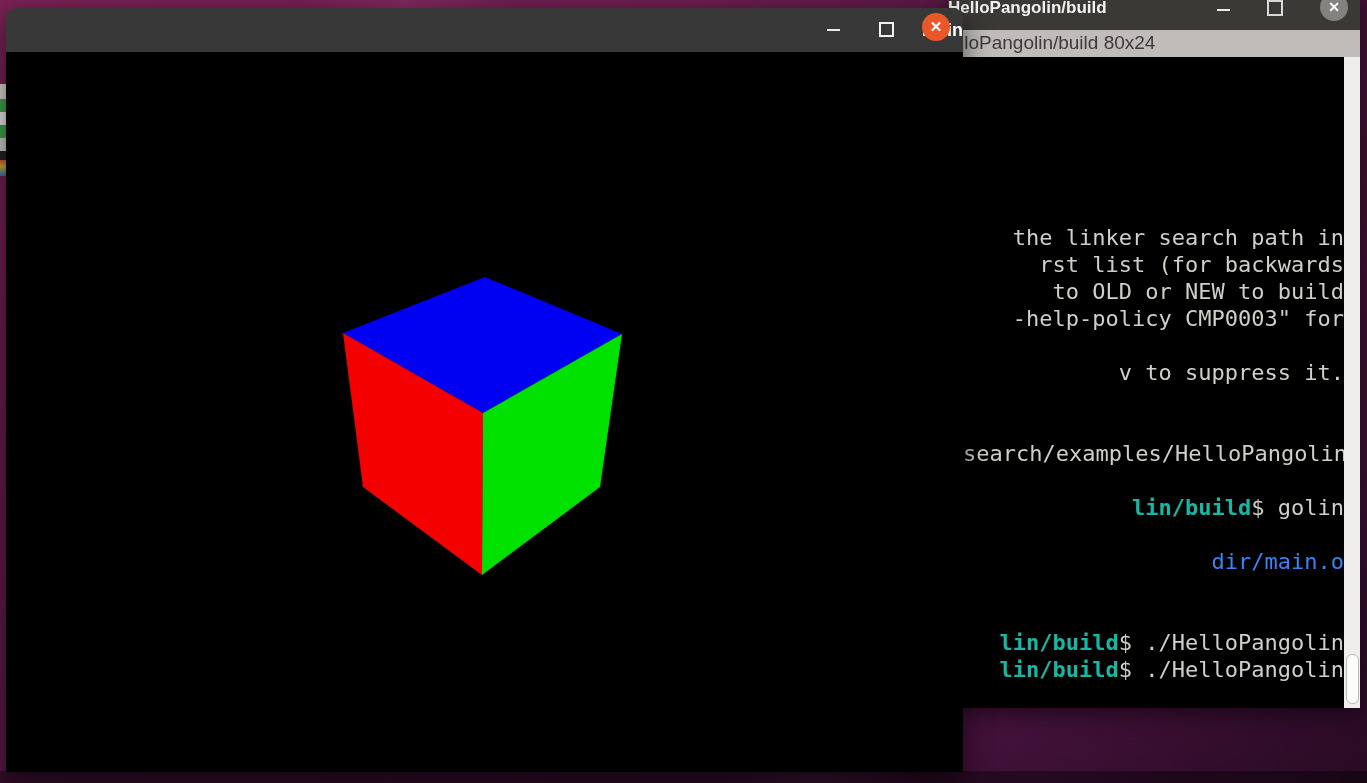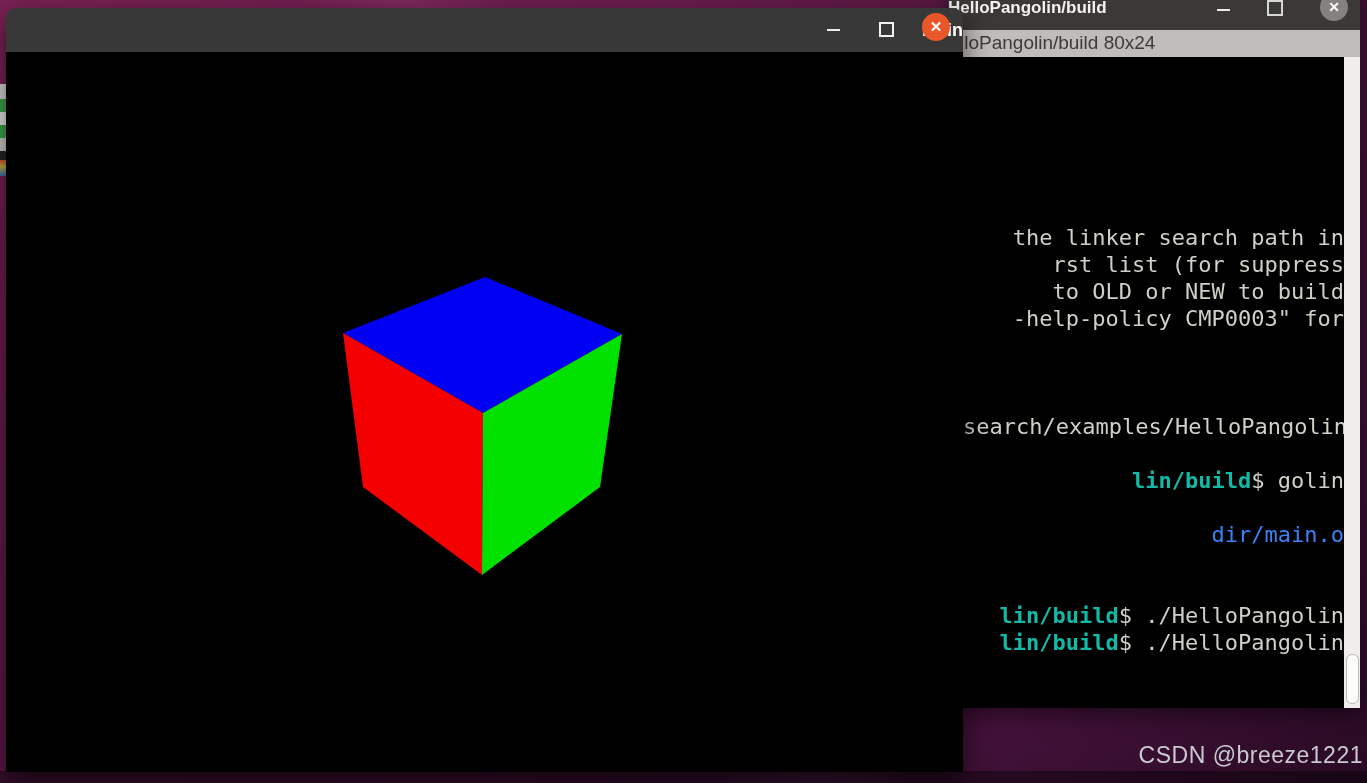--- a/index.html
+++ b/index.html
@@ -128,21 +128,20 @@
   <div class="dock-strip">
     <div class="sliver sl1"></div>
     <div class="sliver sl2"></div>
     <div class="sliver sl3"></div>
     <div class="sliver sl4"></div>
     <div class="sliver sl5"></div>
     <div class="sliver sl6"></div>
     <div class="sliver sl7"></div>
   </div>
 
-  <div class="watermark">CSDN @breeze1221</div>
 
   <div class="term-window">
     <div class="term-titlebar">
       <span class="term-title">HelloPangolin/build</span>
       <span class="term-btn tbtn-min">
           <span class="dash"></span>
         </span>
       <span class="term-btn tbtn-max">
           <span class="sq"></span>
         </span>
@@ -153,24 +152,25 @@
     </div>
     <div class="term-body">
       <div class="term-lines">
           <div class="term-line"></div>
           <div class="term-line"></div>
           <div class="term-line"></div>
           <div class="term-line"></div>
           <div class="term-line"></div>
           <div class="term-line"></div>
           <div class="term-line"><span class="seg-fg">the linker search path in</span></div>
-          <div class="term-line"><span class="seg-fg">rst list (for suppress</span></div>
+          <div class="term-line"><span class="seg-fg">rst list (for backwards</span></div>
           <div class="term-line"><span class="seg-fg"> to OLD or NEW to build</span></div>
           <div class="term-line"><span class="seg-fg">-help-policy CMP0003" for</span></div>
           <div class="term-line"></div>
+          <div class="term-line"><span class="seg-fg">v to suppress it.</span></div>
           <div class="term-line"></div>
           <div class="term-line"></div>
           <div class="term-line"><span class="seg-fg">search/examples/HelloPangolin</span></div>
           <div class="term-line"></div>
           <div class="term-line"><span class="seg-blue">lin/build</span><span class="seg-fg">$ golin</span></div>
           <div class="term-line"></div>
           <div class="term-line"><span class="seg-green">dir/main.o</span></div>
           <div class="term-line"></div>
           <div class="term-line"></div>
           <div class="term-line"><span class="seg-blue">lin/build</span><span class="seg-fg">$ ./HelloPangolin</span></div>

